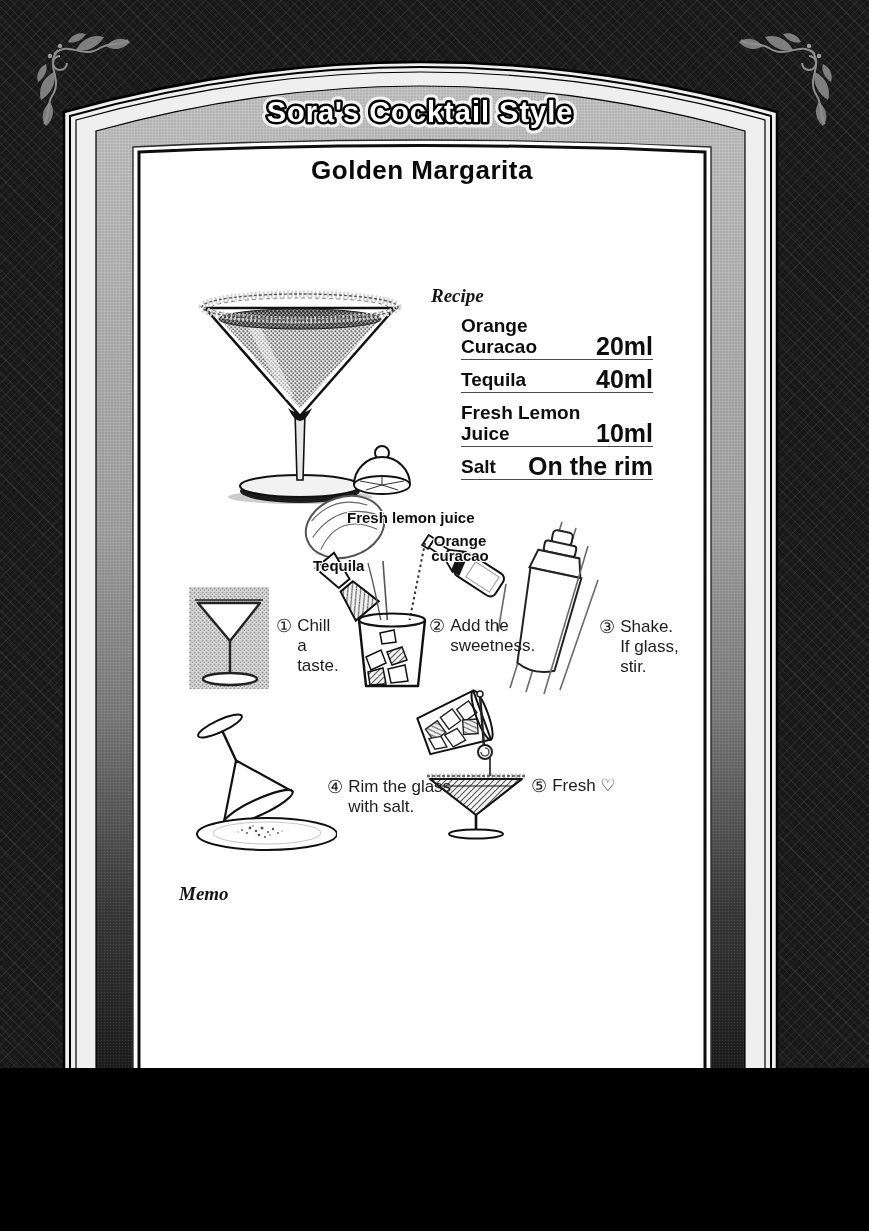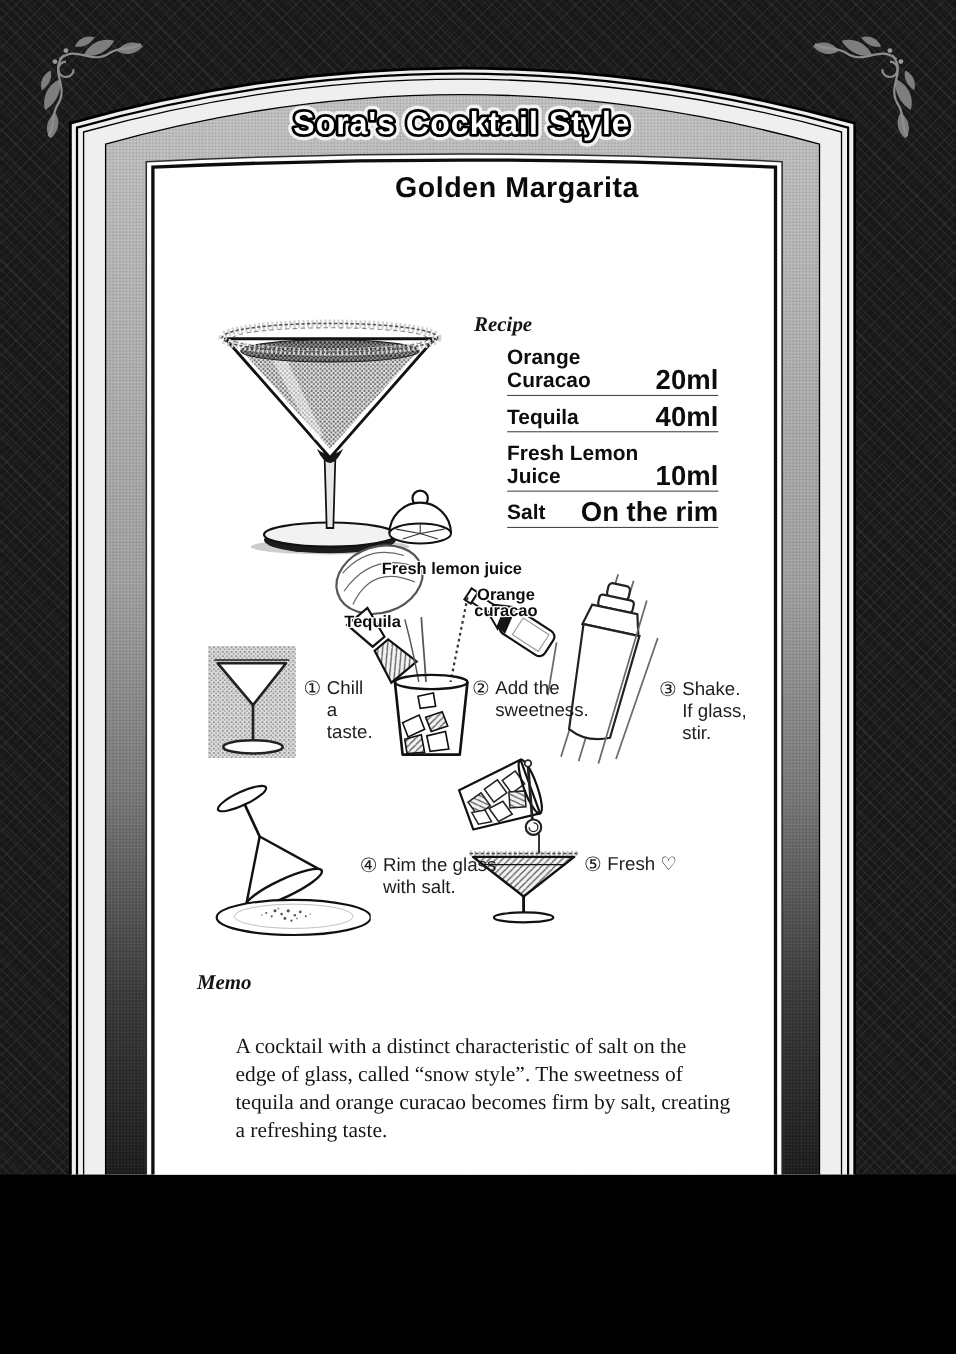--- a/index.html
+++ b/index.html
@@ -10,21 +10,21 @@
       repeating-linear-gradient(45deg, rgba(255,255,255,.055) 0px, rgba(255,255,255,.055) 1px, transparent 1px, transparent 6px),
       repeating-linear-gradient(-45deg, rgba(255,255,255,.055) 0px, rgba(255,255,255,.055) 1px, transparent 1px, transparent 6px),
       repeating-linear-gradient(45deg, rgba(255,255,255,.03) 0px, rgba(255,255,255,.03) 2px, transparent 2px, transparent 14px);
     font-family:"Liberation Sans", sans-serif;
     color:#111;
   }
   .frame-svg{position:absolute;left:0;top:0;z-index:0;}
   .panel{position:absolute;left:139px;top:139px;width:566px;height:962px;z-index:1;}
   .art{position:absolute;}
   .drink-title{position:absolute;top:16px;left:0;width:100%;text-align:center;
-    font-size:26px;font-weight:bold;letter-spacing:.5px;color:#0a0a0a;margin-left:48px;}
+    font-size:26px;font-weight:bold;letter-spacing:.5px;color:#0a0a0a;}
   .recipe-label,.memo-label{position:absolute;font-family:"Liberation Serif", serif;
     font-style:italic;font-size:19px;color:#141414;font-weight:bold;}
   .recipe-label{left:292px;top:146px;}
   .memo-label{left:40px;top:744px;text-align:right;}
   .recipe-table{position:absolute;left:322px;top:176px;width:192px;}
   .ing-row{display:flex;justify-content:space-between;align-items:flex-end;
     border-bottom:1.6px solid #4a4a4a;padding-bottom:2px;margin-bottom:9px;}
   .ing-name{font-weight:bold;font-size:19px;line-height:21px;max-width:128px;color:#0d0d0d;}
   .ing-amt{font-weight:bold;font-size:25px;line-height:21px;white-space:nowrap;color:#0d0d0d;}
   .step{position:absolute;display:flex;gap:5px;font-size:17px;line-height:20px;color:#1d1d1d;}
@@ -304,16 +304,15 @@
       <span class="step-num">④</span>
       <span class="step-text">Rim the glass
 with salt.</span>
     </div>
     <div class="step pos-step5">
       <span class="step-num">⑤</span>
       <span class="step-text">Fresh ♡</span>
     </div>
 
     <div class="memo-label">Memo</div>
-    <div class="memo-body">A cocktail with a distinct characteristic of salt on the edge of glass, called “snow style”. The sweetness of tequila and orange curacao becomes firm by salt, creating a refreshing taste.</div>
 
   </div>
 </div>
 
 </body></html>

